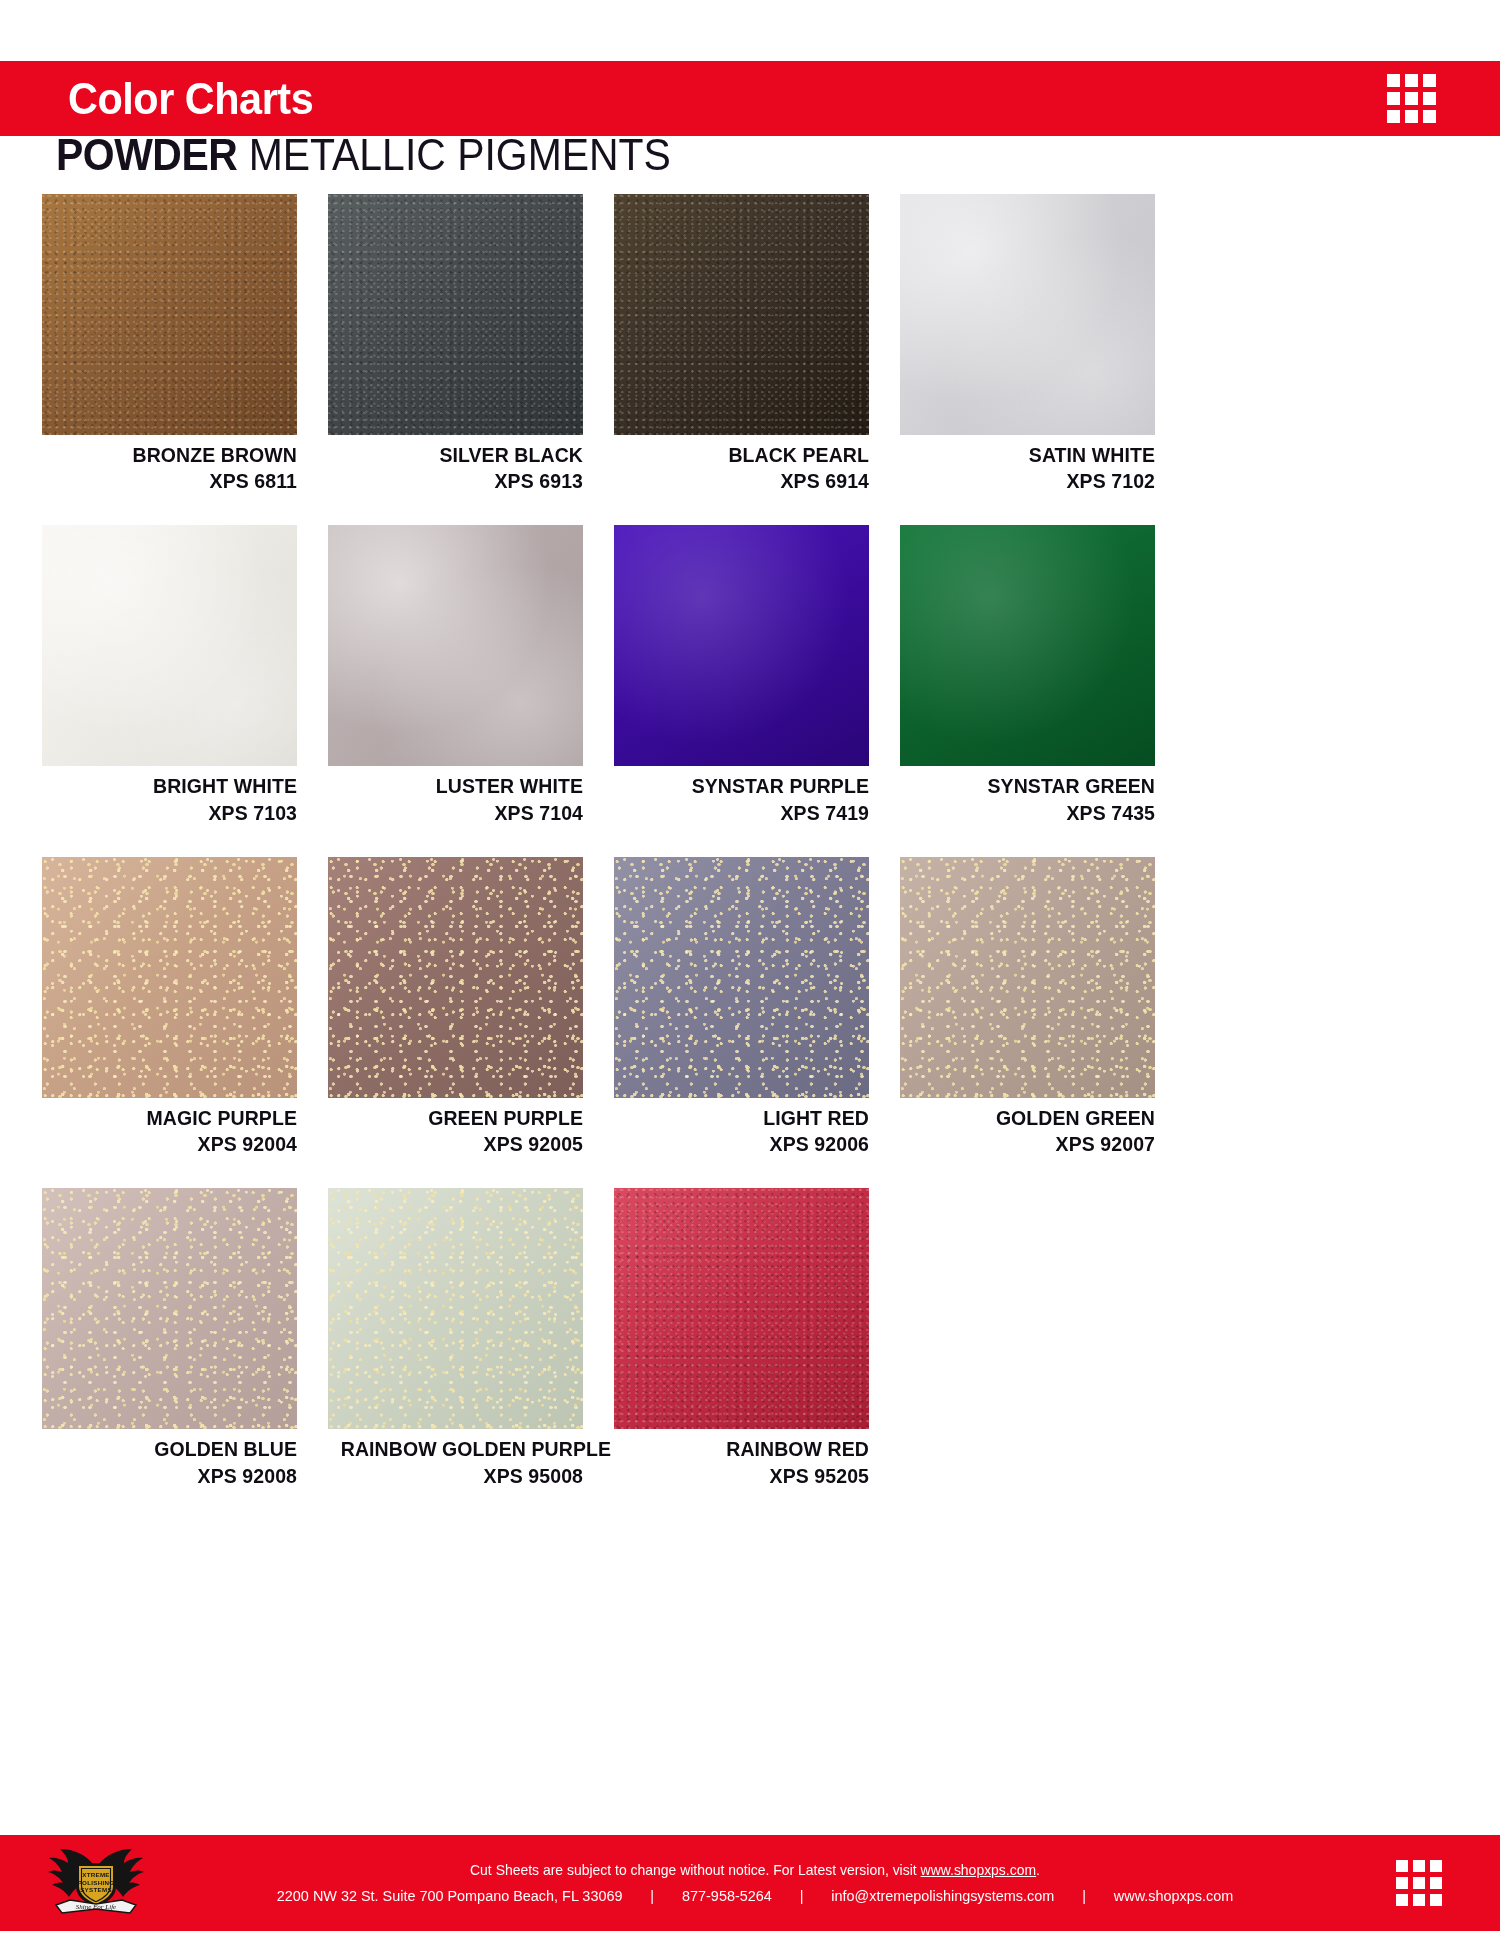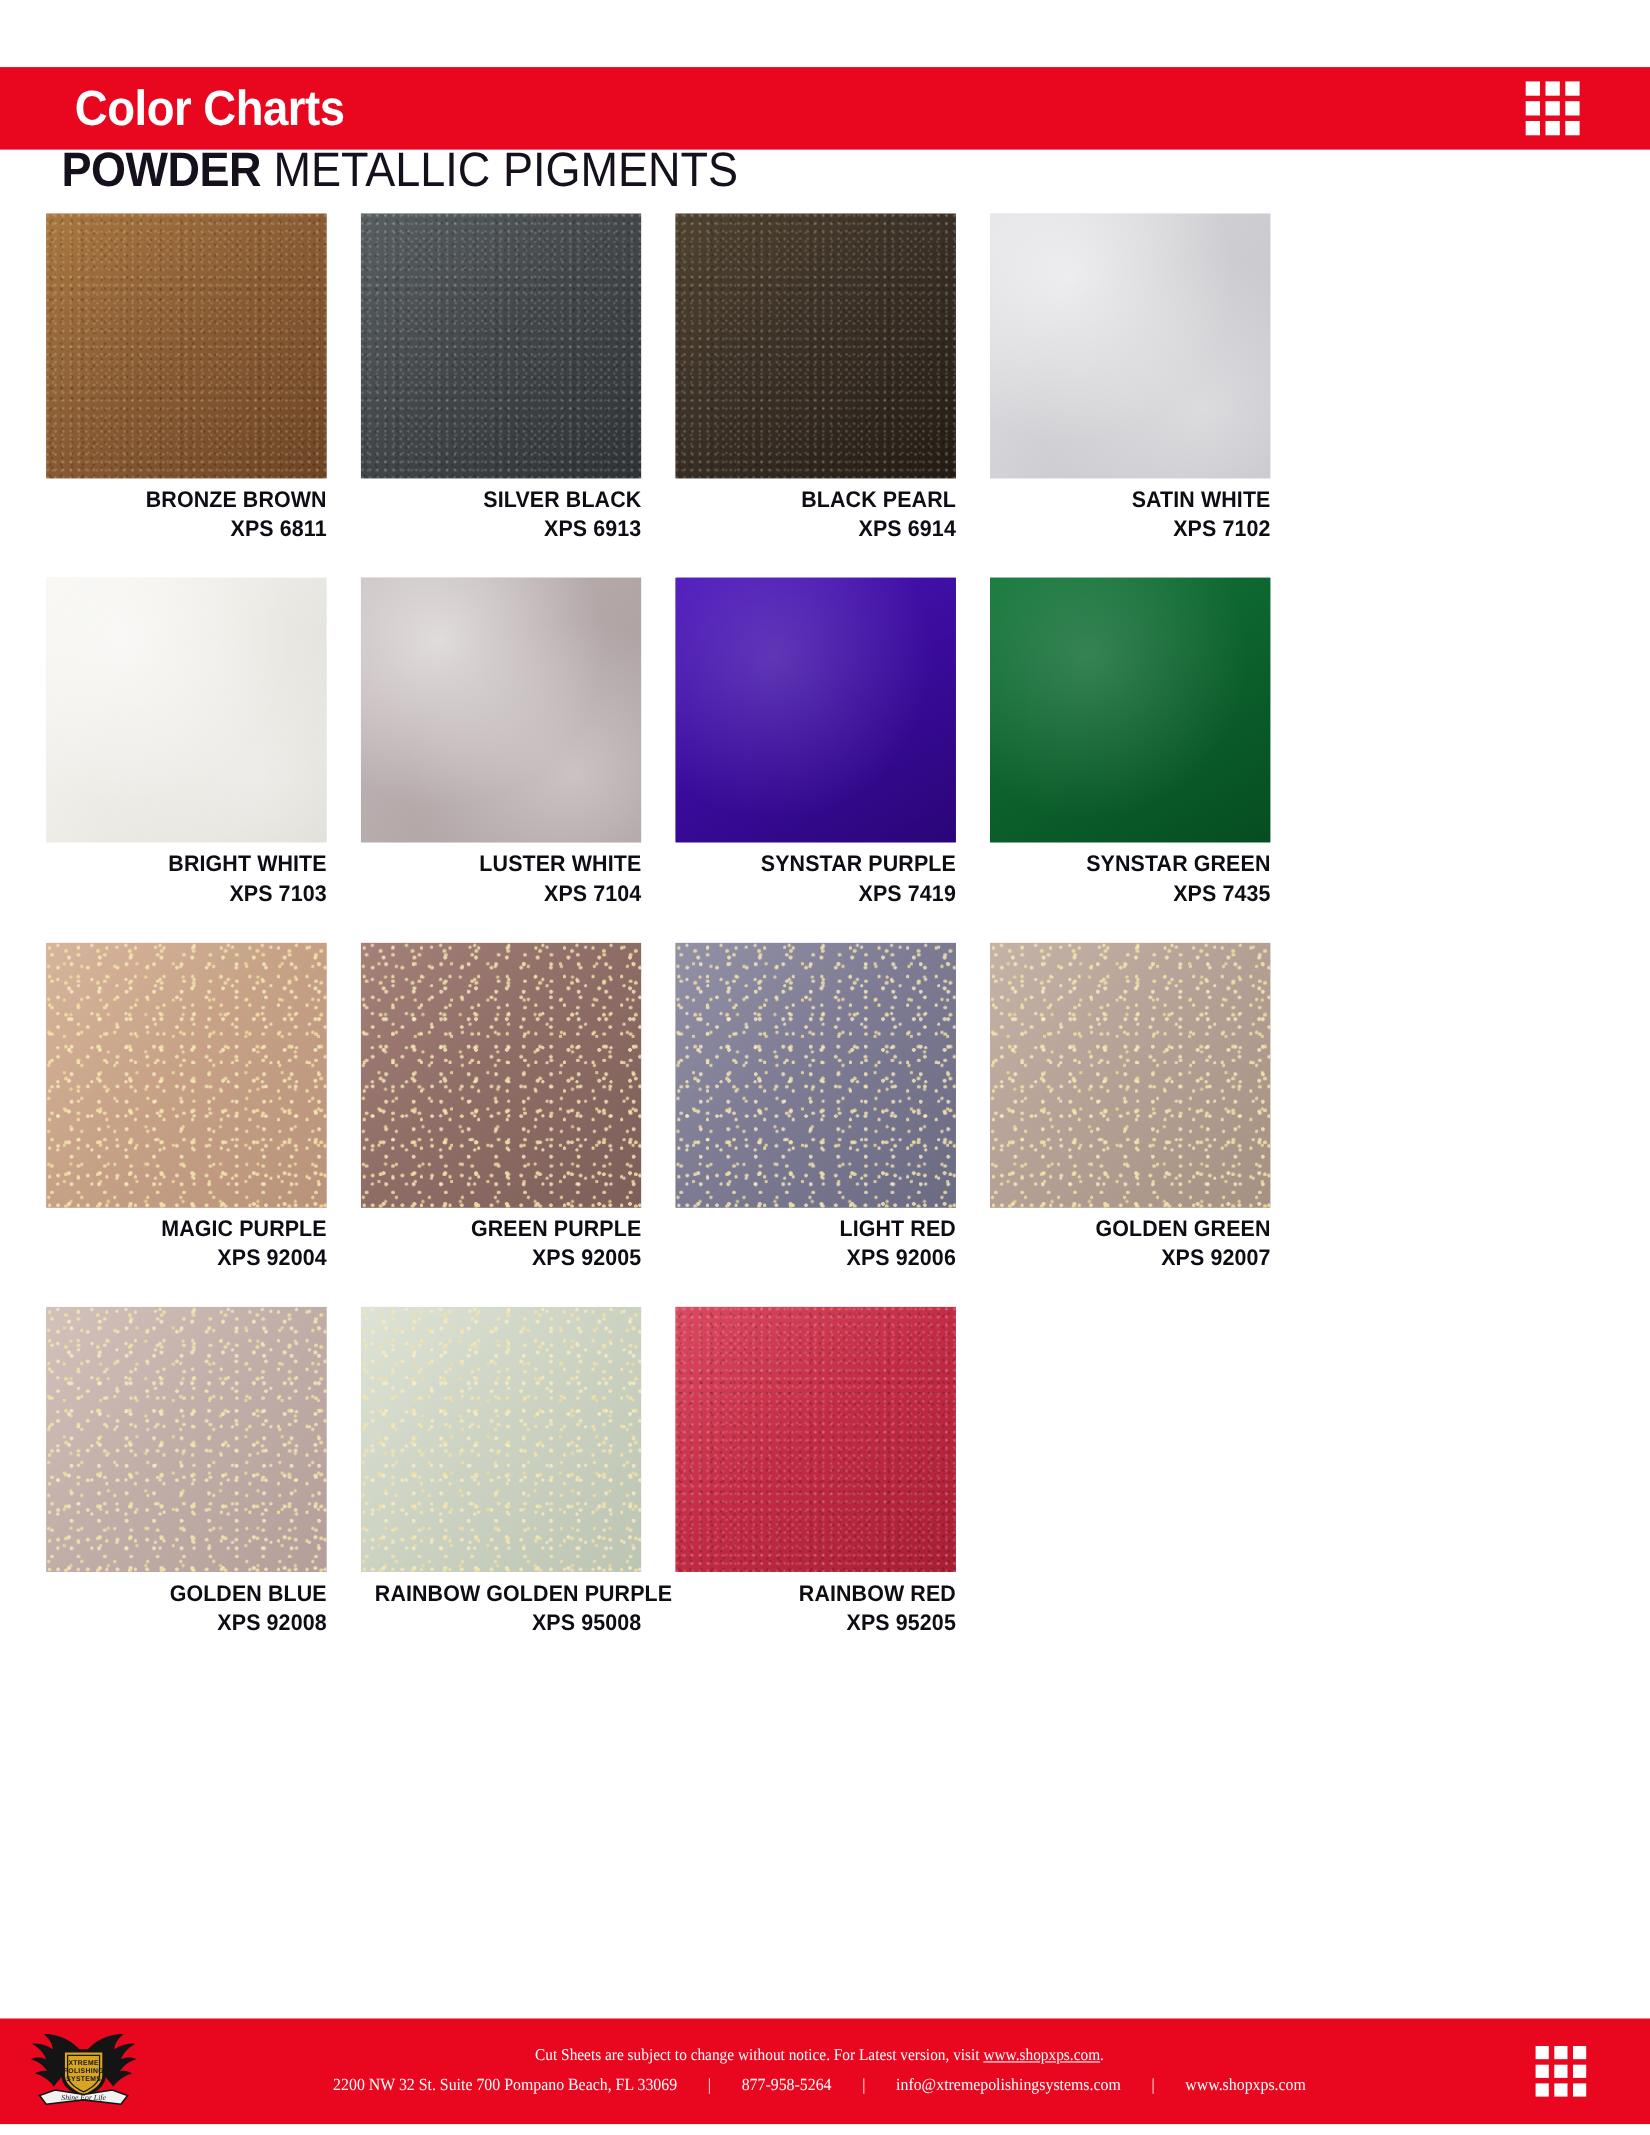--- a/index.html
+++ b/index.html
@@ -144,28 +144,29 @@
     background: #e8071e;
     display: flex;
     align-items: center;
   }
 
   .footer-logo {
     width: 150px;
     height: 96px;
     flex: 0 0 150px;
     position: relative;
+    margin-left: 20px;
   }
   .footer-logo svg { position: absolute; left: 26px; top: 8px; }
 
   .footer-text {
     flex: 1 1 auto;
     text-align: center;
     color: #ffffff;
-    font-family: Liberation Serif, serif;
+    font-family: Liberation Sans, sans-serif;
     line-height: 1.55;
     padding-right: 10px;
   }
   .footer-line1 {
     font-size: 15px;
     transform: scaleX(0.93);
     display: block;
   }
   .footer-line1 .ul { text-decoration: underline; }
   .footer-line2 {

